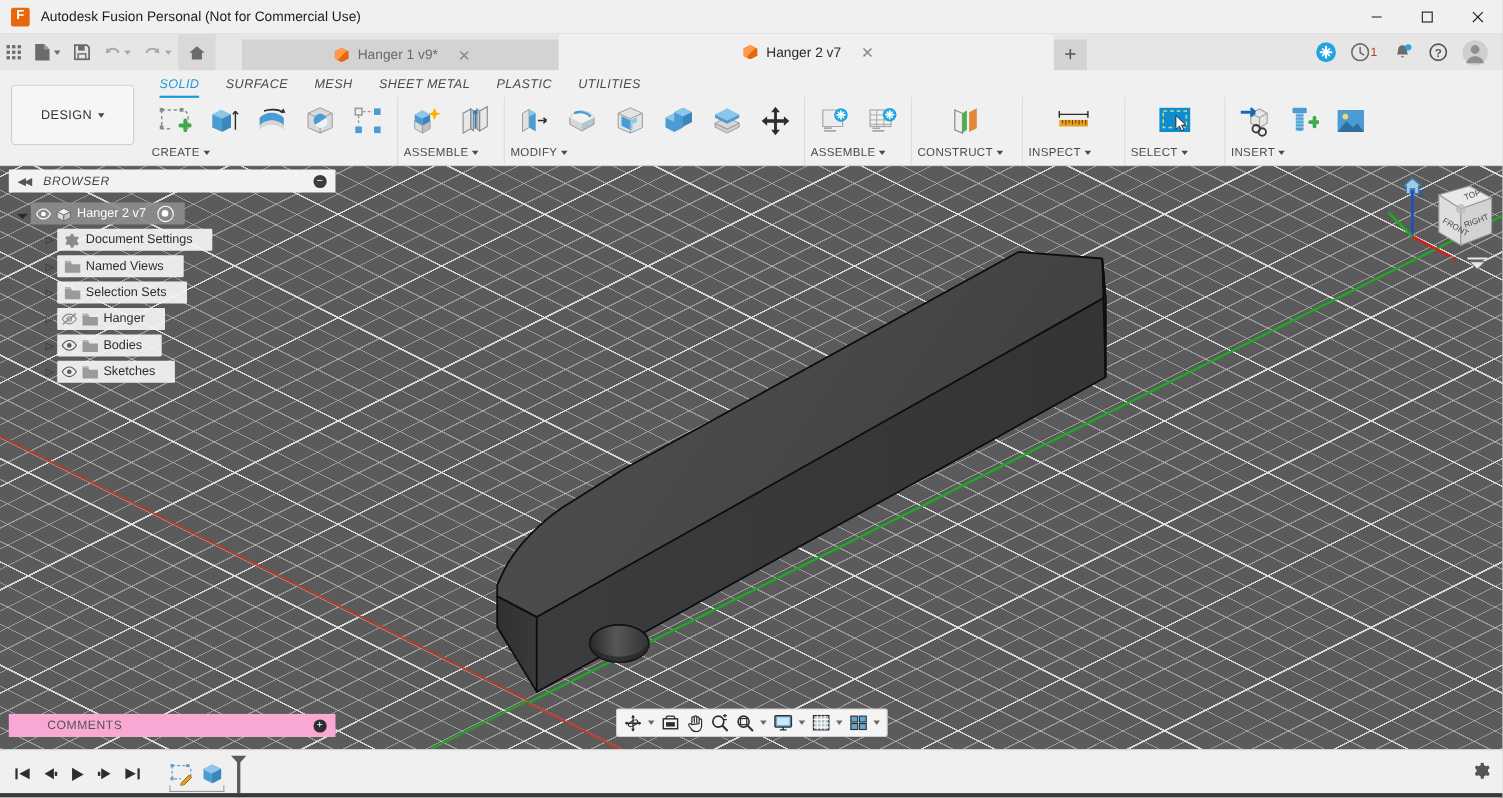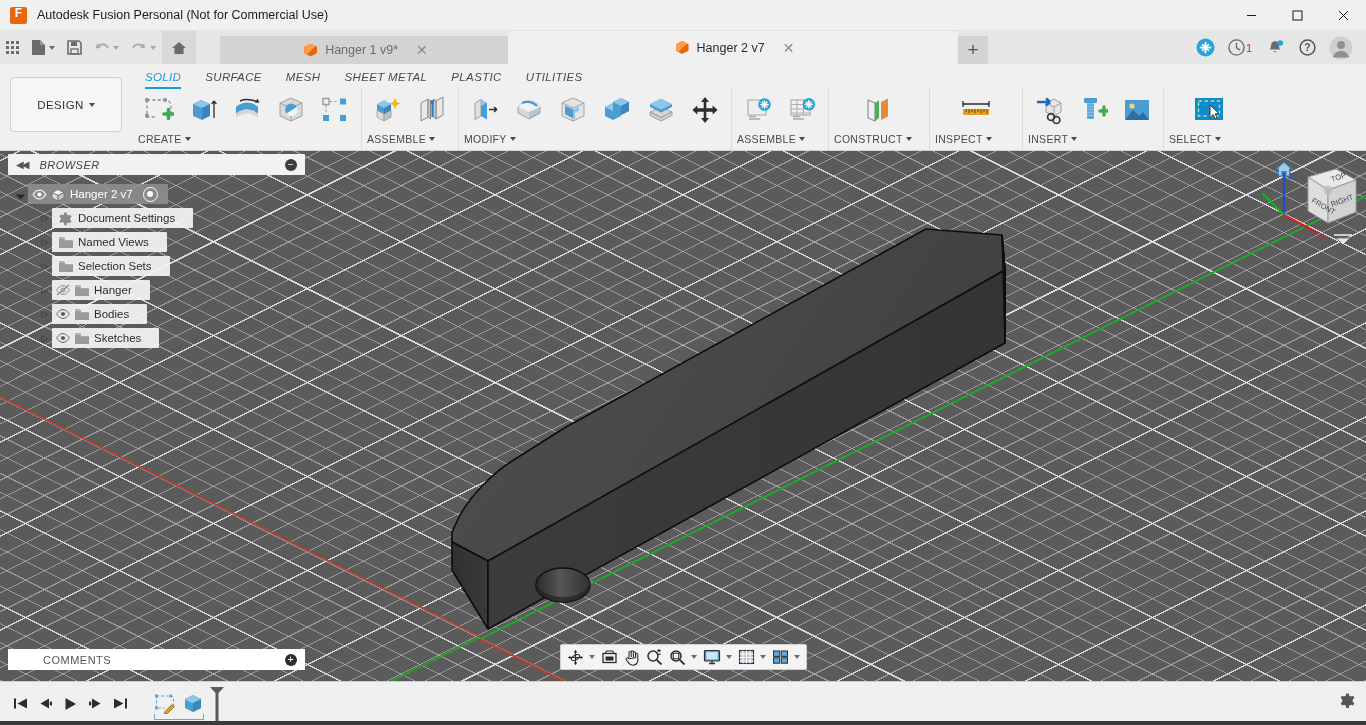--- a/index.html
+++ b/index.html
@@ -188,21 +188,21 @@
     position: absolute; left: 560px; bottom: 11px; height: 26px;
     background: #f4f4f4; border: 1px solid #cfcfcf; border-radius: 2px;
     display: flex; align-items: center; padding: 0 3px;
   }
   .nav-item { height: 24px; display: flex; align-items: center; padding: 0 3px;
     gap: 2px; }
 
   
   .comments {
     position: absolute; left: 8px; bottom: 58px; width: 297px; height: 21px;
-    background: #ffffff; display: flex; align-items: center;
+    background: #f9a8d4; display: flex; align-items: center;
     font-size: 11px; color: #555; letter-spacing: .5px;
   }
   .cm-label { margin-left: 35px; }
   .cm-plus {
     margin-left: auto; margin-right: 8px; width: 12px; height: 12px;
     border-radius: 50%; background: #2e2e2e; color: #fff; font-size: 10px;
     display: flex; align-items: center; justify-content: center; line-height: 1;
   }
 
   
@@ -571,20 +571,36 @@
             </svg>
           </div>
         </div>
         <div class="panel-label">
           <span>INSPECT</span>
           <span class="caret-sm"></span>
         </div>
       </div>
 
       <div class="panel">
+        <div class="panel-icons" style="width:80px;justify-content:center">
+          <div class="tool">
+            <svg width="32" height="30" viewBox="0 0 32 30">
+              <rect x="2" y="3" width="28" height="22" fill="#0f8ccc"></rect>
+              <rect x="5.5" y="6" width="21" height="15" fill="none" stroke="#b8dc90" stroke-width="1.4" stroke-dasharray="3.5 2.6"></rect>
+              <path d="M17 10 L17 22.5 L20.2 19.6 L22.2 24 L24.2 23 L22.2 18.8 L26 18.6 Z" fill="#fff" stroke="#1a1a1a" stroke-width=".8"></path>
+            </svg>
+          </div>
+        </div>
+        <div class="panel-label">
+          <span>SELECT</span>
+          <span class="caret-sm"></span>
+        </div>
+      </div>
+
+      <div class="panel">
         <div class="panel-icons">
           <div class="tool">
             <svg width="30" height="30" viewBox="0 0 30 30">
               <path d="M12 8 L20 4 L27 8 L27 17 L20 21 L12 17 Z" fill="#e6e6e6" stroke="#a0a0a0" stroke-width="1"></path>
               <path d="M12 8 L20 12 L27 8" fill="none" stroke="#a0a0a0" stroke-width="1"></path>
               <path d="M20 12 V21" stroke="#a0a0a0" stroke-width="1"></path>
               <path d="M3 7 H16 M16 7 l-4 -3.6 M16 7 l-4 3.6" stroke="#1769c0" stroke-width="2.6" fill="none" stroke-linejoin="round"></path>
               <circle cx="17" cy="22" r="3.4" fill="none" stroke="#3a3a3a" stroke-width="1.7"></circle>
               <circle cx="22.5" cy="25" r="3.4" fill="none" stroke="#3a3a3a" stroke-width="1.7"></circle>
             </svg>
@@ -601,36 +617,20 @@
           <div class="tool">
             <svg width="30" height="30" viewBox="0 0 30 30">
               <rect x="3" y="5" width="24" height="20" rx="1" fill="#4b9cd3"></rect>
               <circle cx="10" cy="11" r="2.6" fill="#f5d76e"></circle>
               <path d="M3 25 L11 15 L17 21 L21 17 L27 25 Z" fill="#2f6f9f"></path>
             </svg>
           </div>
         </div>
         <div class="panel-label">
           <span>INSERT</span>
-          <span class="caret-sm"></span>
-        </div>
-      </div>
-
-      <div class="panel">
-        <div class="panel-icons" style="width:80px;justify-content:center">
-          <div class="tool">
-            <svg width="32" height="30" viewBox="0 0 32 30">
-              <rect x="2" y="3" width="28" height="22" fill="#0f8ccc"></rect>
-              <rect x="5.5" y="6" width="21" height="15" fill="none" stroke="#b8dc90" stroke-width="1.4" stroke-dasharray="3.5 2.6"></rect>
-              <path d="M17 10 L17 22.5 L20.2 19.6 L22.2 24 L24.2 23 L22.2 18.8 L26 18.6 Z" fill="#fff" stroke="#1a1a1a" stroke-width=".8"></path>
-            </svg>
-          </div>
-        </div>
-        <div class="panel-label">
-          <span>SELECT</span>
           <span class="caret-sm"></span>
         </div>
       </div>
 
     </div>
   </div>
 
   <div class="canvas">
     <div class="gridlayer"></div>
     <div class="gridlayer major"></div>

